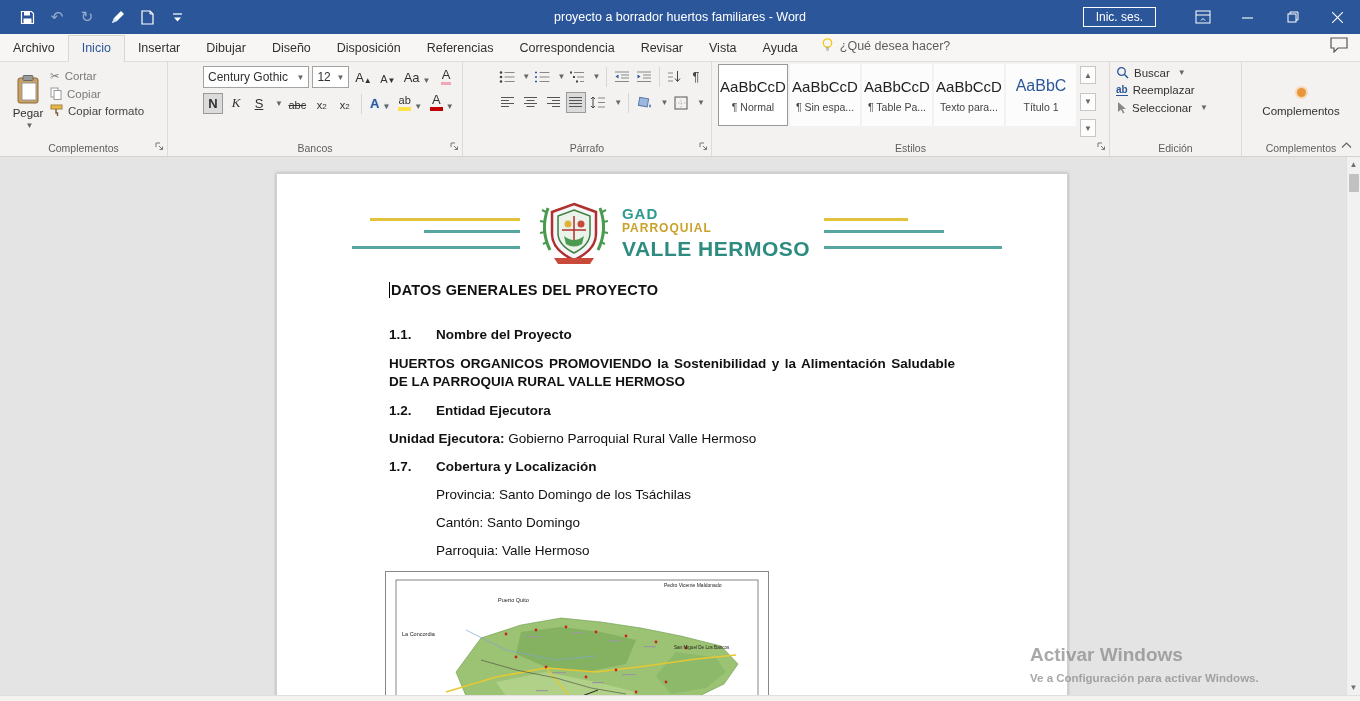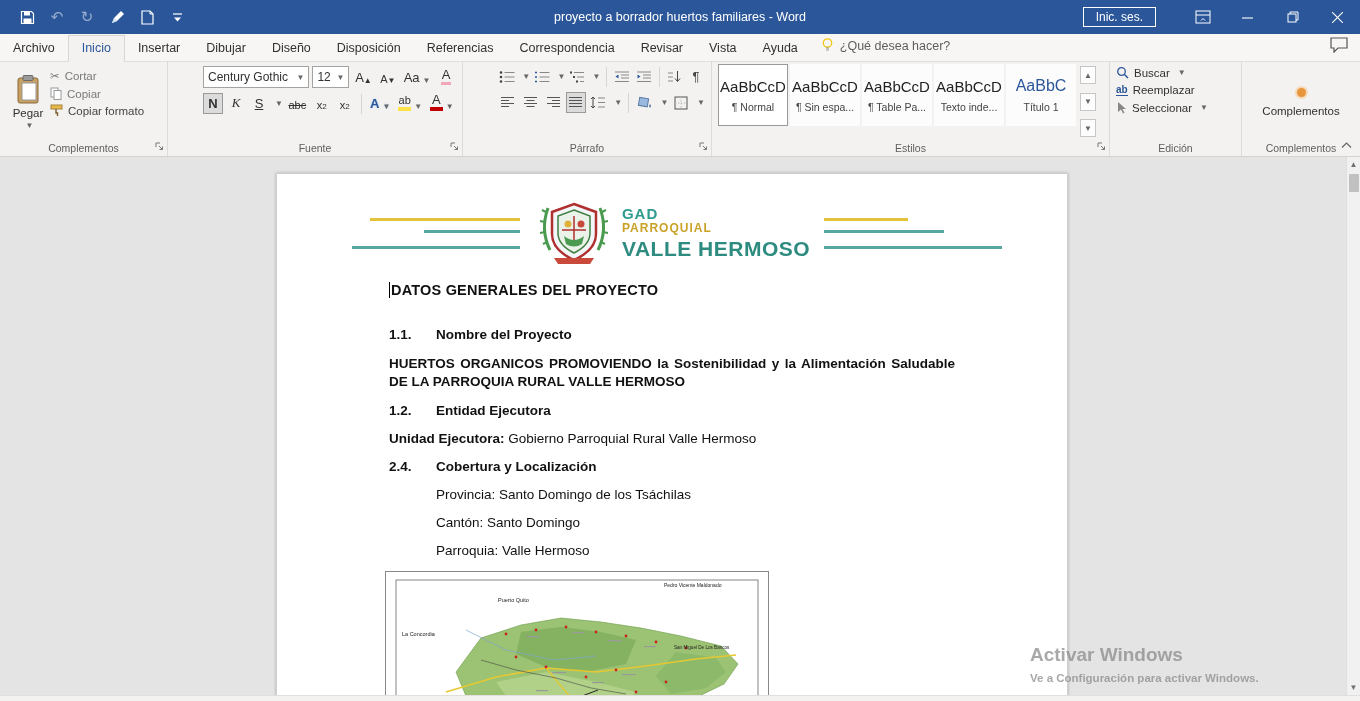--- a/index.html
+++ b/index.html
@@ -319,21 +319,21 @@
           <div class="tbtn">
             <span class="colstack">
                 <span>A</span>
                 <span class="colorbar" style="background:#c00000;"></span>
               </span>
               <span class="arrow">▼</span>
           </div>
         </div>
       </div>
       <div class="glabel">
-        <span>Fuente</span>
+        <span>Bancos</span>
         <span class="launcher"><svg width="10" height="10" viewBox="0 0 10 10">
               <path d="M2 2 H6 M2 2 V6" stroke="#777" fill="none"></path>
               <path d="M5 5 L8.5 8.5 M8.5 5.5 V8.5 H5.5" stroke="#777" fill="none"></path>
             </svg></span>
       </div>
     </div>
 
     <div class="group g-par">
       <div class="gcontent">
         <div class="frow">
@@ -448,21 +448,21 @@
           <div class="card">
             <span class="prev">AaBbCcD</span>
             <span class="lbl">¶ Sin espa...</span>
           </div>
           <div class="card">
             <span class="prev">AaBbCcD</span>
             <span class="lbl">¶ Table Pa...</span>
           </div>
           <div class="card">
             <span class="prev">AaBbCcD</span>
-            <span class="lbl">Texto inde...</span>
+            <span class="lbl">Texto para...</span>
           </div>
           <div class="card">
             <span class="prev h1">AaBbC</span>
             <span class="lbl">Título 1</span>
           </div>
         </div>
         <div class="styscroll">
           <div class="sbtn">▲</div>
           <div class="sbtn">▼</div>
           <div class="sbtn">▼</div>
@@ -573,21 +573,21 @@
         <div class="secline">
           <span class="secnum">1.2.</span>
           <span>Entidad Ejecutora</span>
         </div>
 
         <div class="npar">
           <b>Unidad Ejecutora:</b><span> Gobierno Parroquial Rural Valle Hermoso</span>
         </div>
 
         <div class="secline">
-          <span class="secnum">2.4.</span>
+          <span class="secnum">1.7.</span>
           <span>Cobertura y Localización</span>
         </div>
 
         <div class="npar ind">Provincia: Santo Domingo de los Tsáchilas</div>
         <div class="npar ind">Cantón: Santo Domingo</div>
         <div class="npar ind">Parroquia: Valle Hermoso</div>
 
         <div class="mapbox">
           <svg width="382" height="168" viewBox="0 0 382 168">
             <rect x="0" y="0" width="382" height="168" fill="#fff"></rect>

